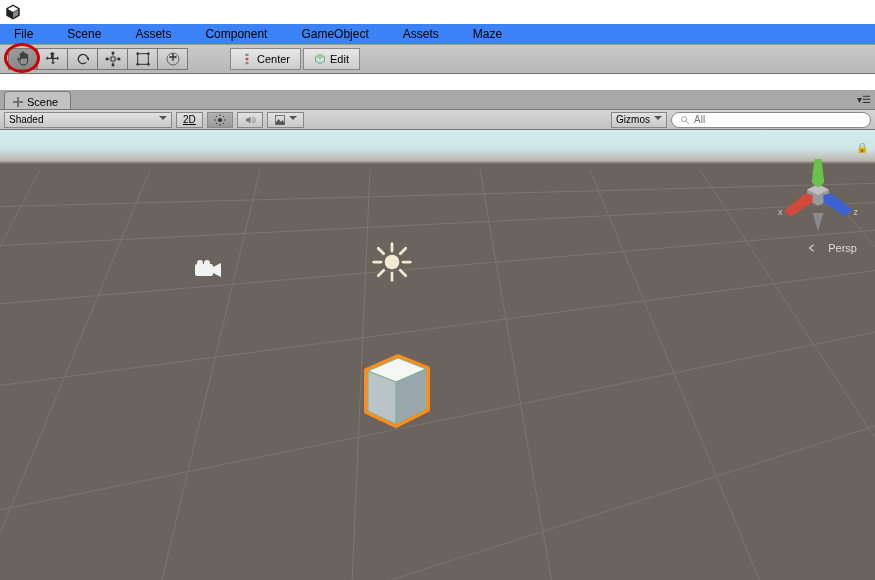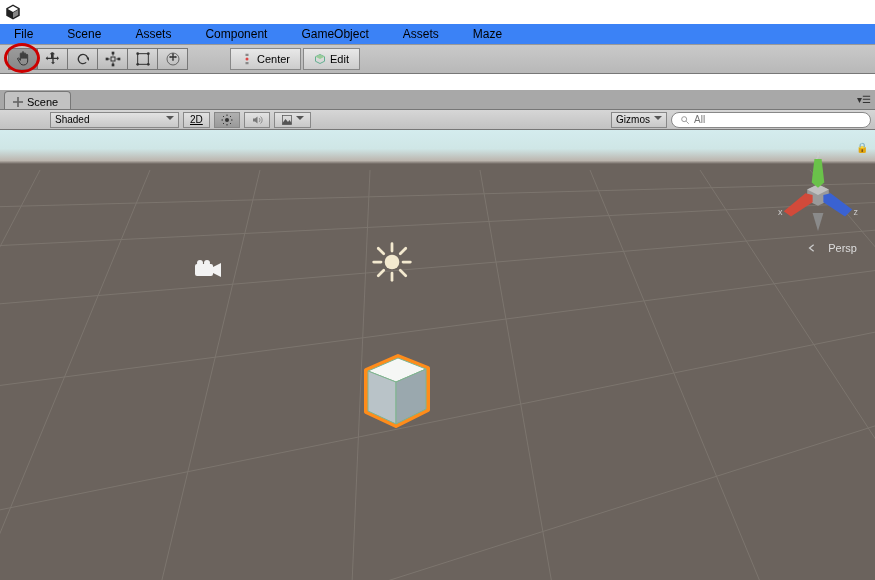--- a/index.html
+++ b/index.html
@@ -27,21 +27,21 @@
 
   
   .tabbar { height: 20px; background: #a8a8a8; border-bottom: 1px solid #777; display: flex; align-items: flex-end; padding-left: 4px; position: relative; margin-top: 16px; }
   .tab { height: 18px; padding: 2px 12px 0 8px; background: #c2c2c2; border: 1px solid #777; border-bottom: none; border-radius: 4px 4px 0 0; font-size: 11px; display: flex; align-items: center; gap: 4px; }
   .tab svg { width: 10px; height: 10px; }
   .tabbar-menu { position: absolute; right: 4px; top: 4px; font-size: 10px; color: #333; cursor: pointer; }
 
   
   .controlbar { height: 20px; background: linear-gradient(#d6d6d6,#c2c2c2); border-bottom: 1px solid #777; display: flex; align-items: center; padding: 0 4px; gap: 4px; }
   .dropdown { height: 16px; padding: 0 4px; background: linear-gradient(#e2e2e2,#c8c8c8); border: 1px solid #888; font-size: 10px; display: flex; align-items: center; gap: 4px; cursor: pointer; }
-  .dropdown.shaded { width: 129px; justify-content: space-between; margin-left: 46px; }
+  .dropdown.shaded { width: 168px; justify-content: space-between; }
   .control-btn { height: 16px; min-width: 24px; padding: 0 6px; background: linear-gradient(#e2e2e2,#c8c8c8); border: 1px solid #888; display: flex; align-items: center; justify-content: center; font-size: 10px; cursor: pointer; text-decoration: underline; }
   .control-btn.active { background: linear-gradient(#b0b0b0,#9a9a9a); }
   .spacer { flex: 1; }
   .search { height: 16px; width: 200px; background: #fff; border: 1px solid #888; border-radius: 8px; padding: 0 8px; display: flex; align-items: center; gap: 4px; font-size: 10px; }
   .search input { border: none; outline: none; flex: 1; font-size: 10px; background: transparent; }
 
   
   .viewport { position: relative; height: 466px; overflow: hidden; background: #6b635d; }
   .sky { position: absolute; top: 0; left: 0; right: 0; height: 34px; background: linear-gradient(#d4ecee 0%, #cfe6e6 55%, #bcb6af 90%, #6b635d 100%); }
   .grid-svg { position: absolute; top: 0; left: 0; }

